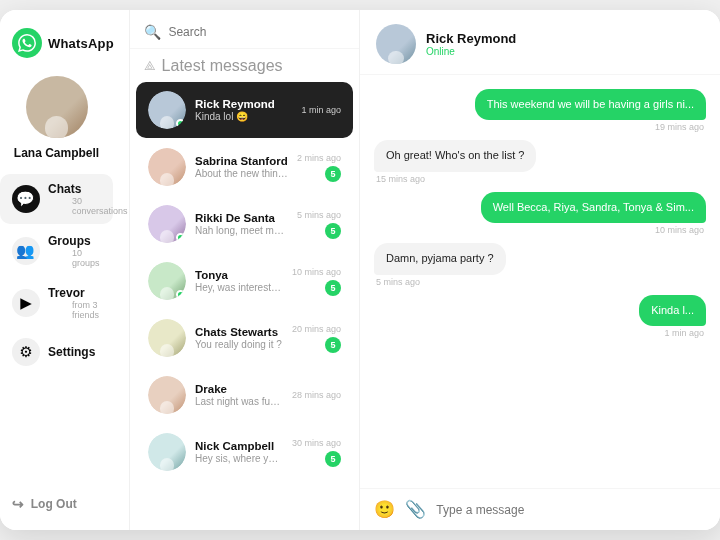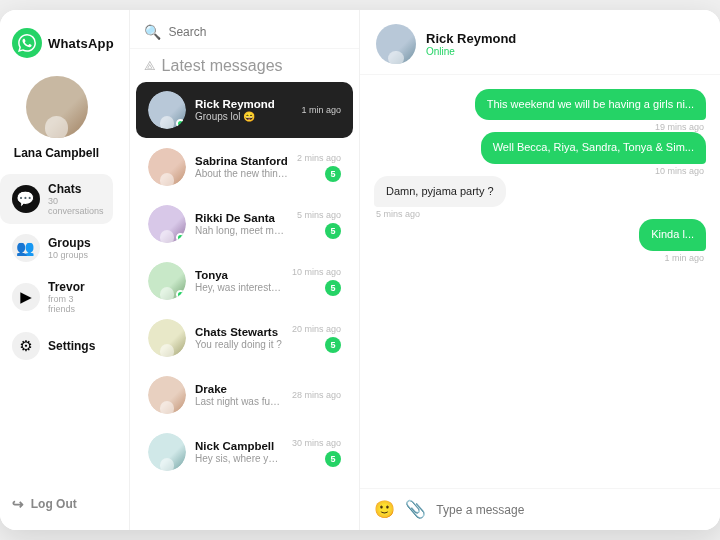--- a/index.html
+++ b/index.html
@@ -118,20 +118,21 @@
     }
     .sidebar-nav-label-main {
       font-size: 12px;
       font-weight: 700;
       color: #111;
     }
     .sidebar-nav-label-sub {
       font-size: 9px;
       color: #aaa;
       font-weight: 400;
+      margin-left: 24px;
     }
     .sidebar-logout {
       display: flex;
       align-items: center;
       gap: 7px;
       padding: 8px 12px;
       cursor: pointer;
       color: #888;
       font-size: 12px;
       font-weight: 600;
@@ -288,20 +289,21 @@
     .chat-window-status {
       font-size: 10px;
       color: #25D366;
     }
     .chat-window-messages {
       flex: 1;
       overflow-y: auto;
       padding: 14px 14px 8px 14px;
       display: flex;
       flex-direction: column;
+      gap: 8px;
       scrollbar-width: none;
     }
     .chat-window-messages::-webkit-scrollbar { display: none; }
     .msg {
       max-width: 72%;
       display: flex;
       flex-direction: column;
     }
     .msg.outgoing {
       align-self: flex-end;
@@ -470,21 +472,21 @@
           <div class="avatar-circle av-rick" style="width:38px;height:38px;border-radius:50%;overflow:hidden;flex-direction:column;justify-content:flex-end;align-items:center;">
             <div class="avatar-person" style="width:70%;display:flex;flex-direction:column;align-items:center;">
               <div class="av-head"></div>
               <div class="av-body"></div>
             </div>
           </div>
           <div class="chat-item-online-dot"></div>
         </div>
         <div class="chat-item-info">
           <div class="chat-item-name">Rick Reymond</div>
-          <div class="chat-item-preview">Groups lol 😄</div>
+          <div class="chat-item-preview">Kinda lol 😄</div>
         </div>
         <div class="chat-item-meta">
           <span class="chat-item-time">1 min ago</span>
         </div>
       </div>
 
       <div class="chat-item">
         <div class="chat-item-avatar">
           <div class="avatar-circle av-sabrina" style="width:38px;height:38px;border-radius:50%;overflow:hidden;flex-direction:column;justify-content:flex-end;align-items:center;">
             <div class="avatar-person" style="width:70%;display:flex;flex-direction:column;align-items:center;">
@@ -616,20 +618,24 @@
       </div>
     </div>
 
     <div class="chat-window-messages">
 
       <div class="msg outgoing">
         <div class="msg-bubble">This weekend we will be having a girls ni...</div>
         <span class="msg-time">19 mins ago</span>
       </div>
 
+      <div class="msg incoming">
+        <div class="msg-bubble">Oh great! Who's on the list ?</div>
+        <span class="msg-time">15 mins ago</span>
+      </div>
 
       <div class="msg outgoing">
         <div class="msg-bubble">Well Becca, Riya, Sandra, Tonya &amp; Sim...</div>
         <span class="msg-time">10 mins ago</span>
       </div>
 
       <div class="msg incoming">
         <div class="msg-bubble">Damn, pyjama party ?</div>
         <span class="msg-time">5 mins ago</span>
       </div>

